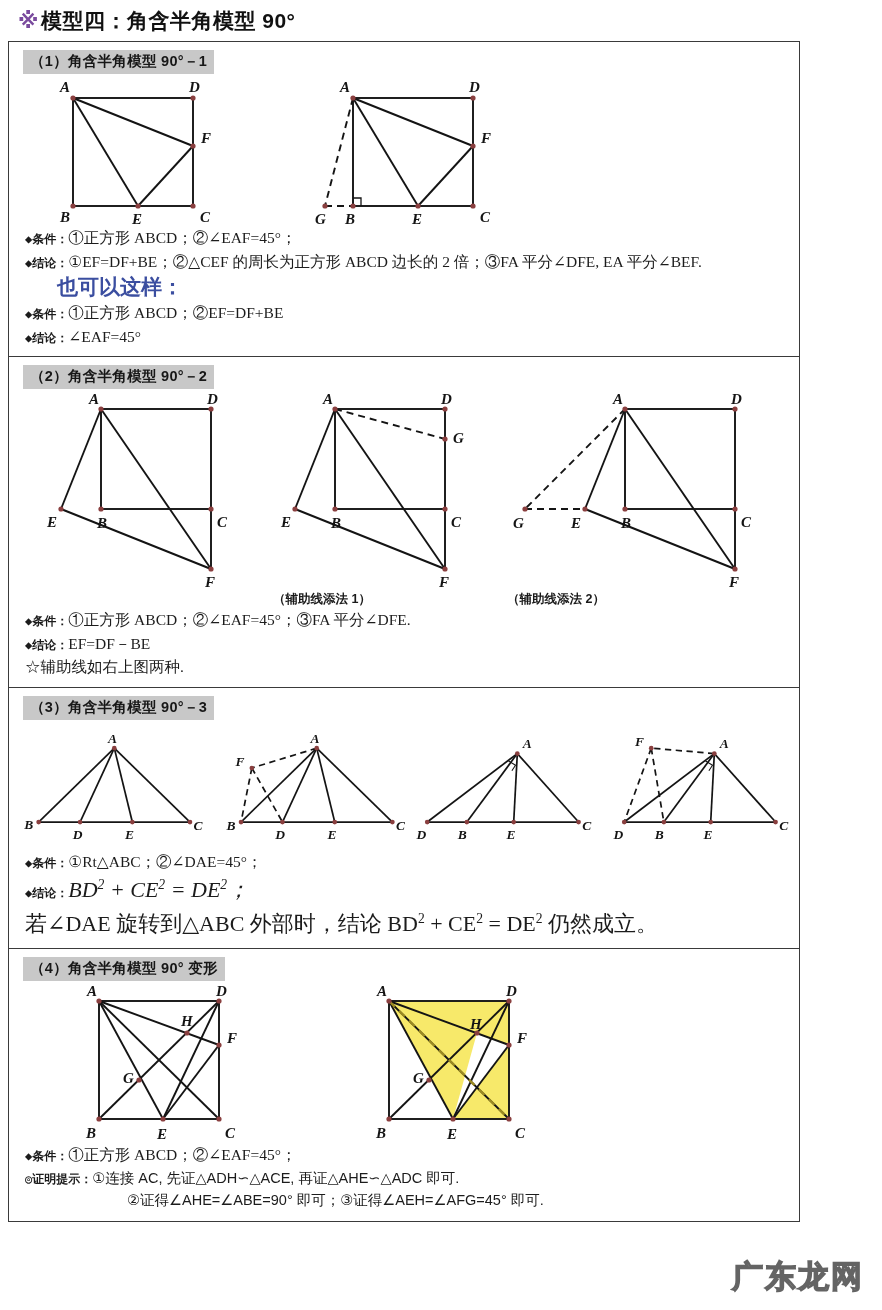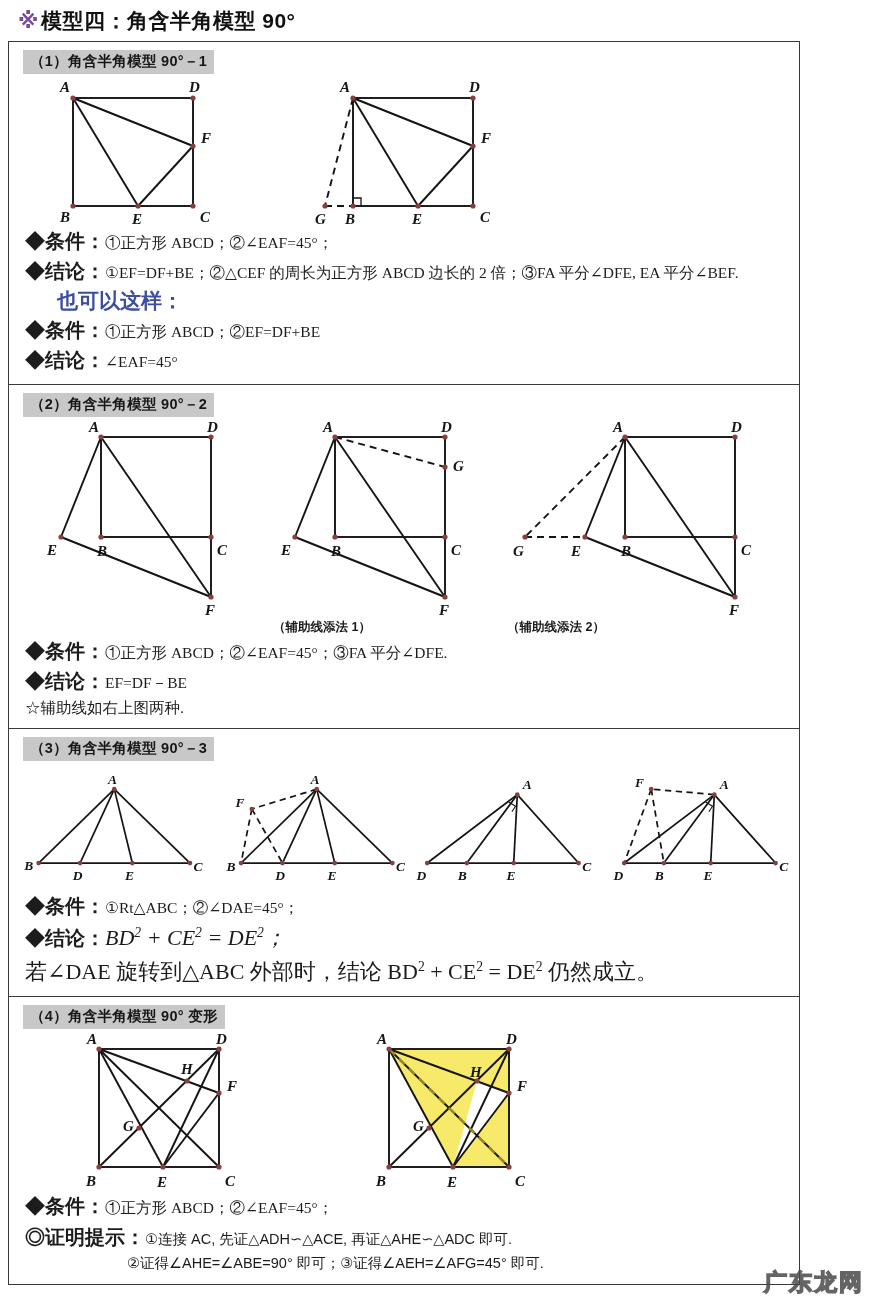--- a/index.html
+++ b/index.html
@@ -86,23 +86,23 @@
 
   
   .txt {
     font-size: 15.5px;
     line-height: 1.52;
     padding-left: 16px;
     color: #1c1c1c;
     white-space: nowrap;
   }
   .lbl {
-    font-family: Liberation Sans, sans-serif;
+    font-family: Liberation Mono, monospace;
     font-weight: bold;
-    font-size: 20px;
+    font-size: 12px;
   }
   .note-blue {
     color: #3b4ea0;
     font-family: "Liberation Sans", "DejaVu Sans", sans-serif;
     font-weight: bold;
     font-size: 21px;
     padding-left: 48px;
   }
   .indent-line2 { padding-left: 118px; }
   .formula {
@@ -116,21 +116,21 @@
     font-family: "Liberation Sans", "DejaVu Sans", sans-serif;
     font-size: 14.5px;
   }
 
   
   .watermark {
     position: absolute;
     right: 18px;
     bottom: 12px;
     font-family: "Liberation Sans", "DejaVu Sans", sans-serif;
-    font-size: 23px;
+    font-size: 31px;
     font-weight: bold;
     color: #ffffff;
     -webkit-text-stroke: 1.4px #4a4a4a;
     letter-spacing: 2px;
     opacity: .85;
   }
   svg text {
     font-family: "Liberation Serif", "DejaVu Serif", serif;
     font-style: italic;
     font-weight: bold;

